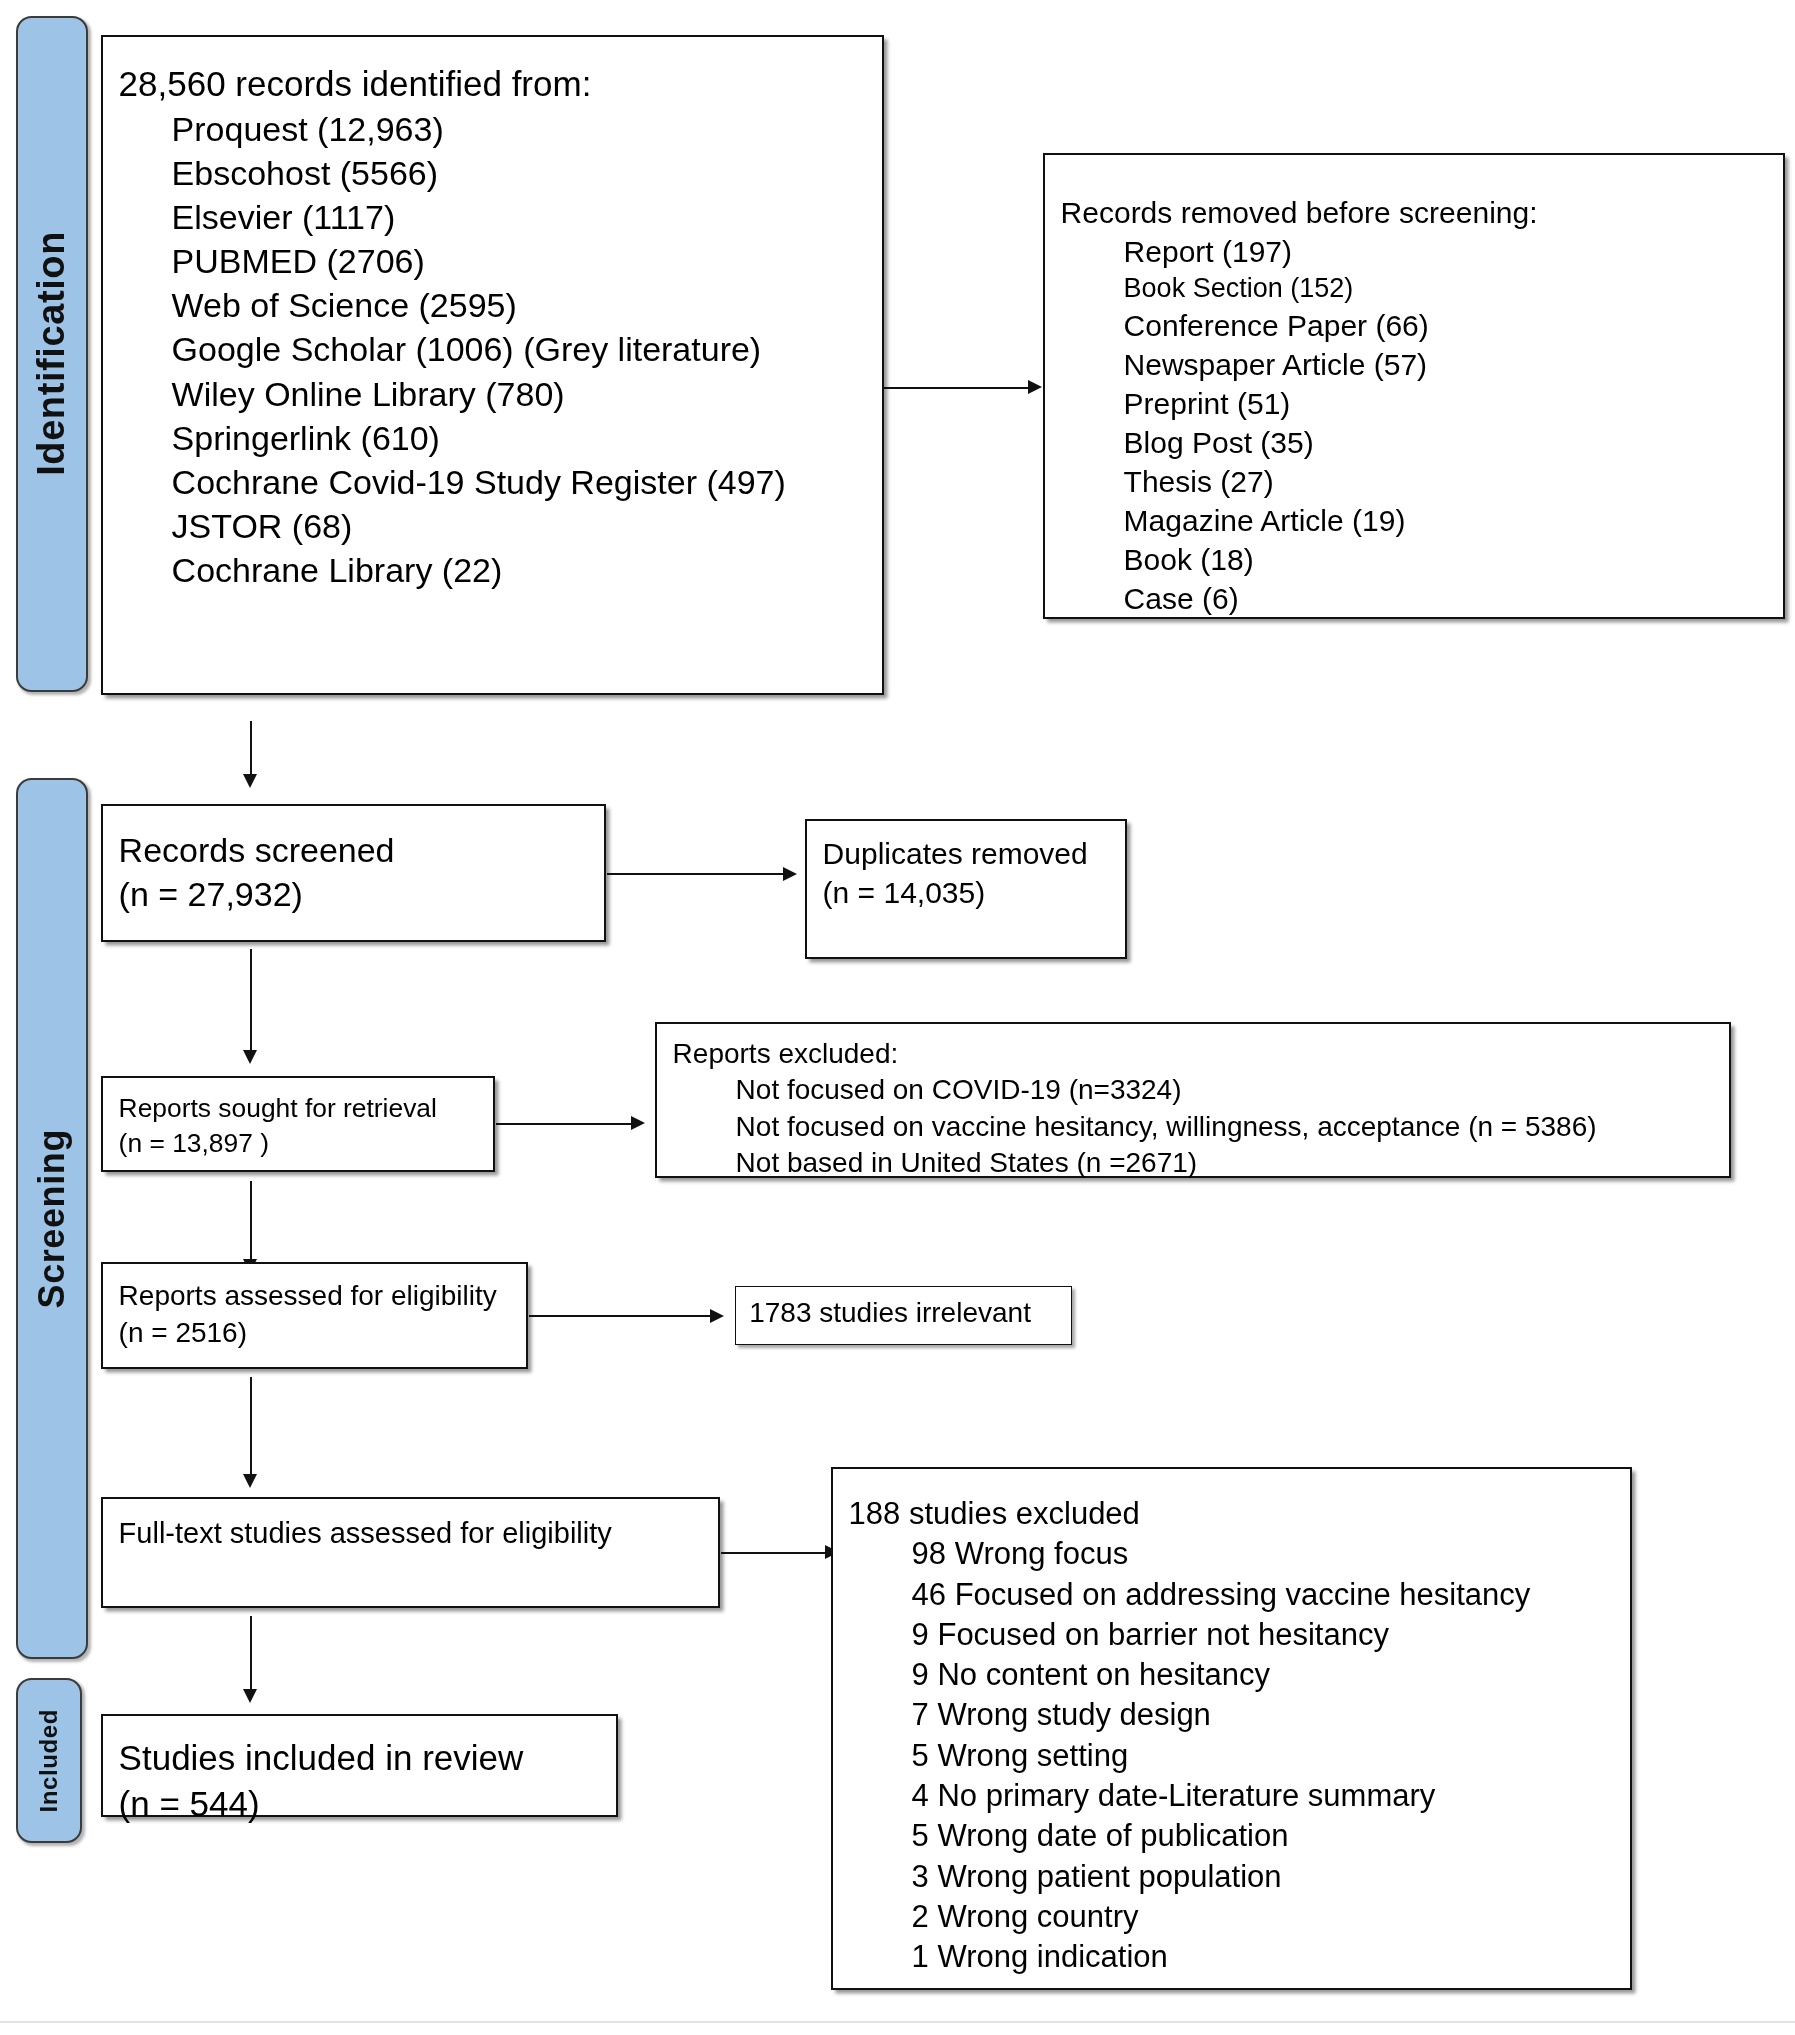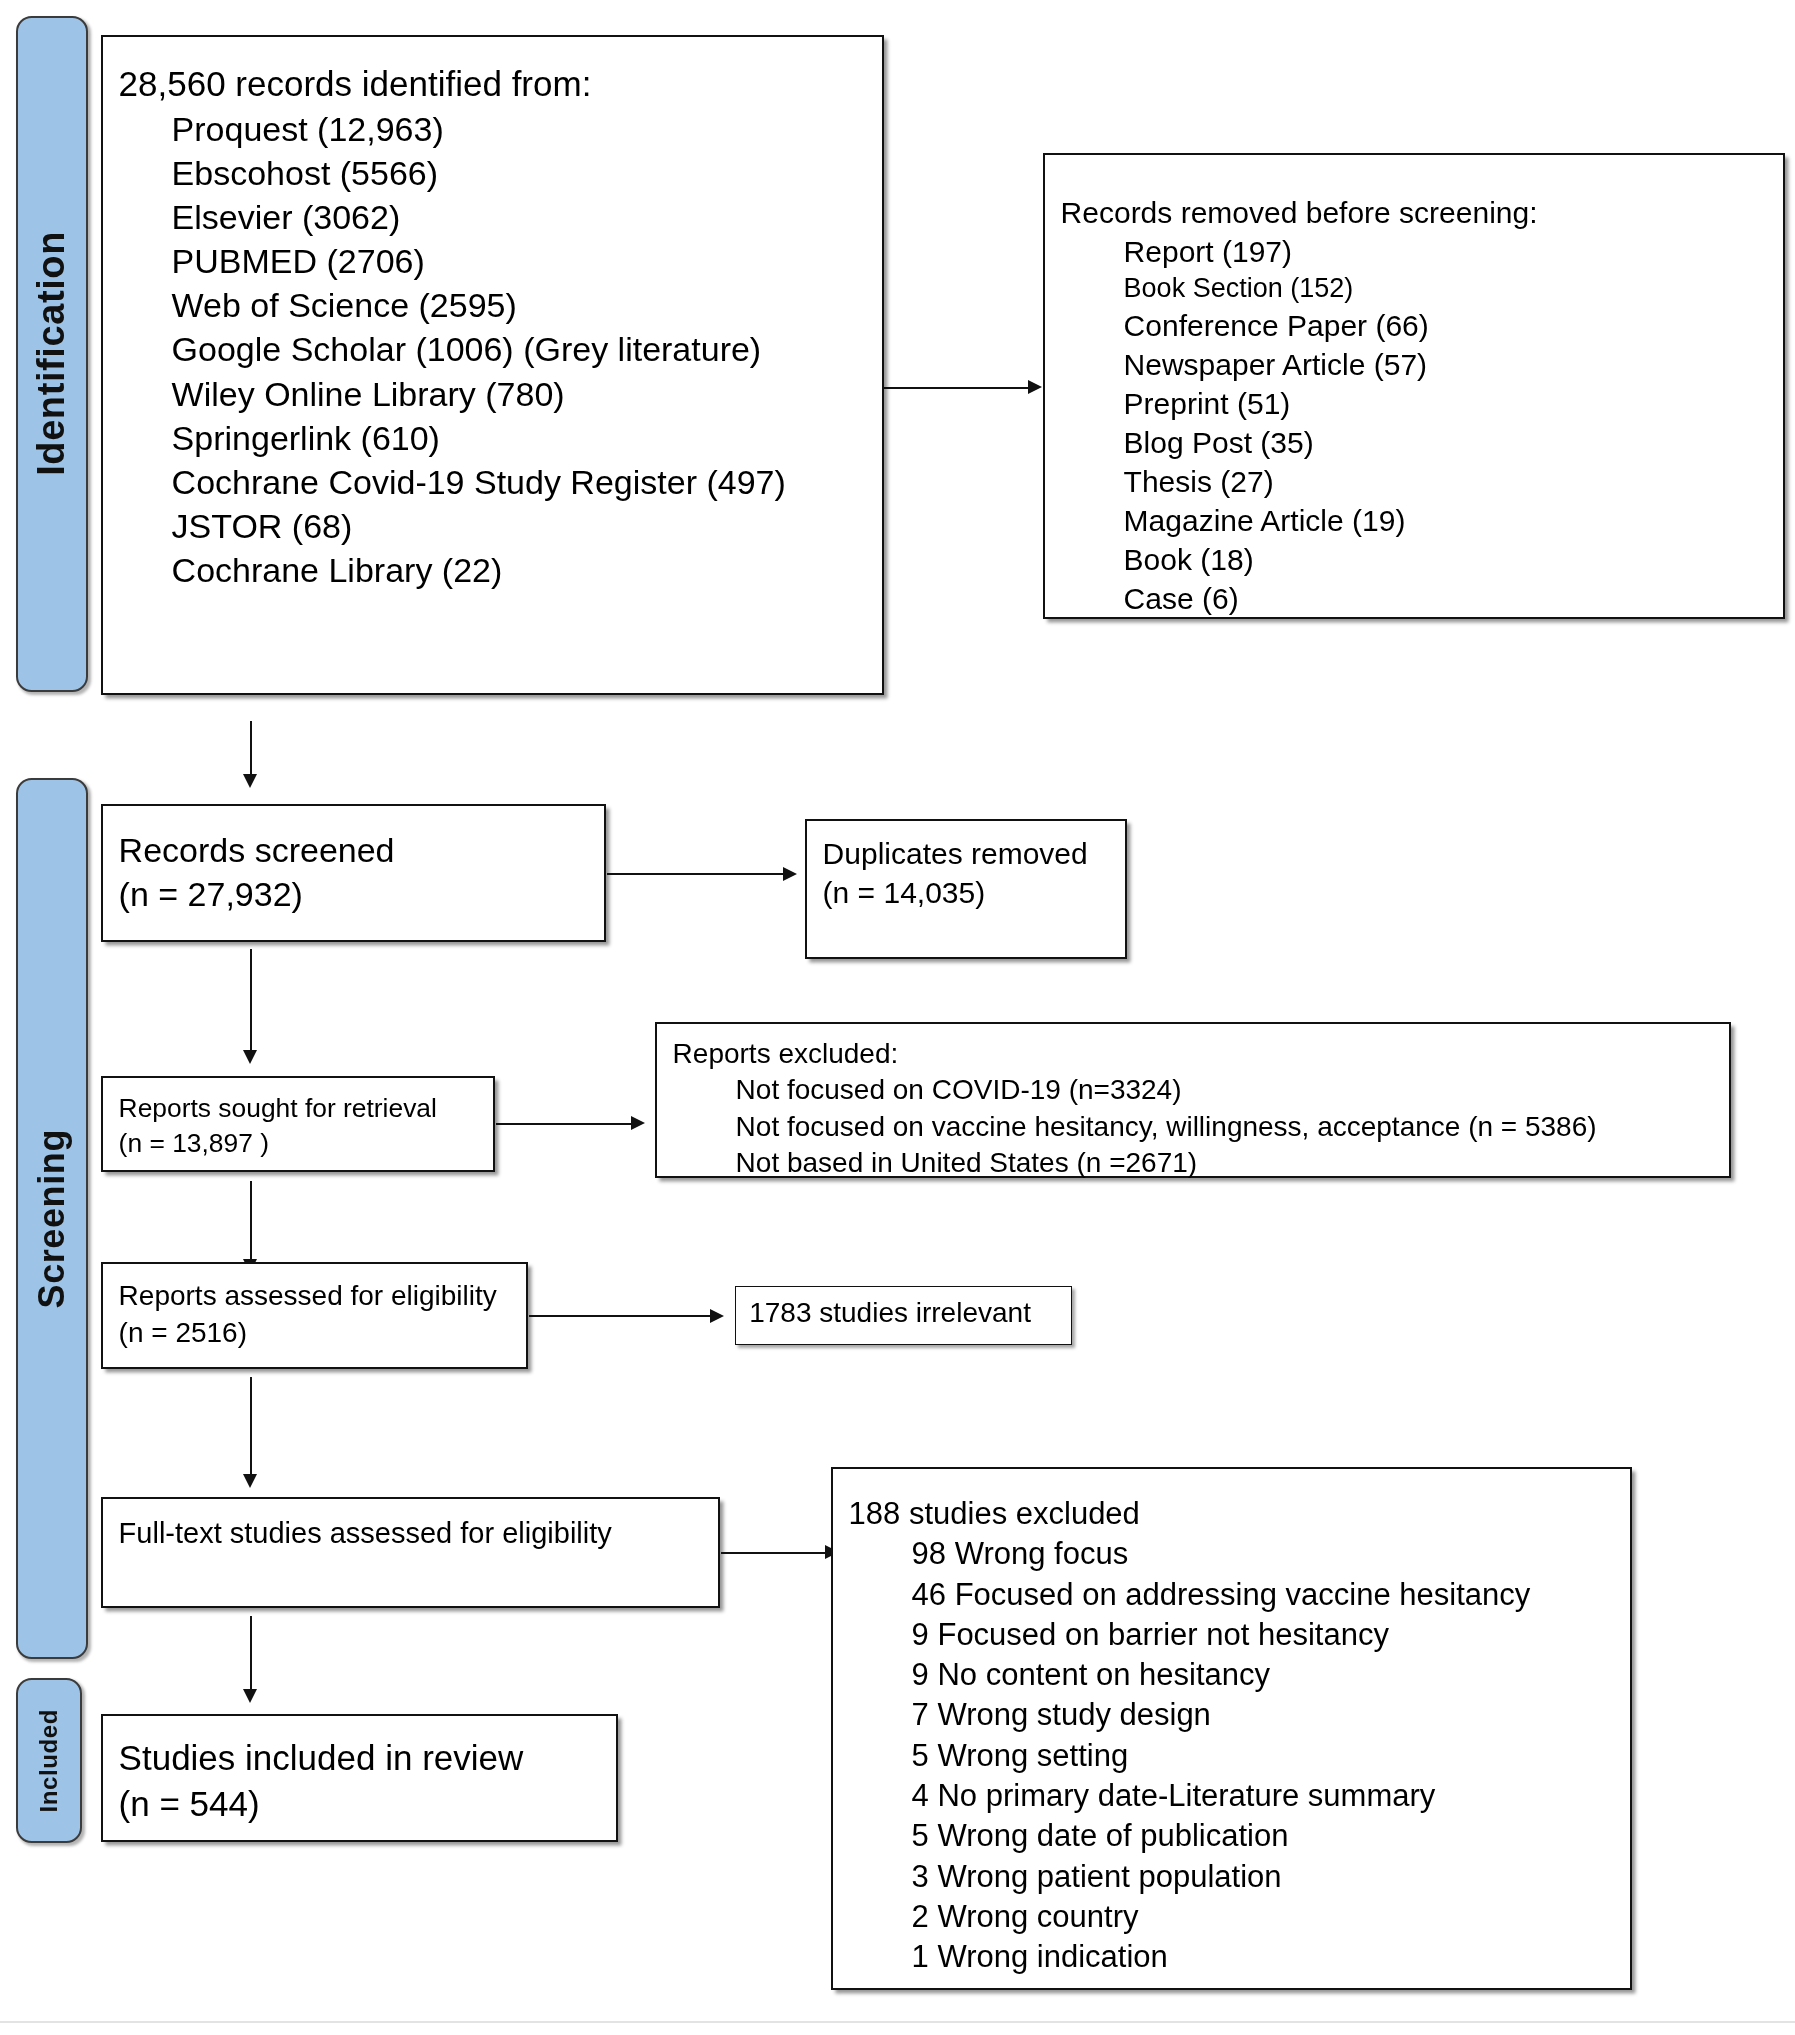--- a/index.html
+++ b/index.html
@@ -110,21 +110,21 @@
   </div>
 
   <div class="phase-pill" style="left:15.6px; top:1678px; width:66px; height:165px;">
     <span class="pill-label" style="font-size:24px;">Included</span>
   </div>
 
   <div class="fbox" style="left:101px; top:35px; width:783px; height:660px; padding-top:24px;">
     <span class="line" style="font-size:35px;">28,560 records identified from:</span>
     <span class="sub indent-1" style="font-size:34px;">Proquest (12,963)</span>
     <span class="sub indent-1" style="font-size:34px;">Ebscohost (5566)</span>
-    <span class="sub indent-1" style="font-size:34px;">Elsevier (3062)</span>
+    <span class="sub indent-1" style="font-size:34px;">Elsevier (1117)</span>
     <span class="sub indent-1" style="font-size:34px;">PUBMED (2706)</span>
     <span class="sub indent-1" style="font-size:34px;">Web of Science (2595)</span>
     <span class="sub indent-1" style="font-size:34px;">Google Scholar (1006) (Grey literature)</span>
     <span class="sub indent-1" style="font-size:34px;">Wiley Online Library (780)</span>
     <span class="sub indent-1" style="font-size:34px;">Springerlink (610)</span>
     <span class="sub indent-1" style="font-size:34px;">Cochrane Covid-19 Study Register (497)</span>
     <span class="sub indent-1" style="font-size:34px;">JSTOR (68)</span>
     <span class="sub indent-1" style="font-size:34px;">Cochrane Library (22)</span>
   </div>
 
@@ -215,21 +215,21 @@
     <span class="sub indent-2" style="font-size:31px;">4  No primary date-Literature summary</span>
     <span class="sub indent-2" style="font-size:31px;">5  Wrong date of publication</span>
     <span class="sub indent-2" style="font-size:31px;">3  Wrong patient population</span>
     <span class="sub indent-2" style="font-size:31px;">2  Wrong country</span>
     <span class="sub indent-2" style="font-size:31px;">1  Wrong indication</span>
   </div>
 
   <div class="vline" style="left:250px; top:1616px; height:78px;"></div>
   <div class="arrow-down" style="left:243px; top:1689px;"></div>
 
-  <div class="fbox" style="left:101px; top:1714px; width:517px; height:128px; padding-top:19px;">
+  <div class="fbox" style="left:101px; top:1714px; width:517px; height:103px; padding-top:19px;">
     <span class="line" style="font-size:35px;">Studies included in review</span>
     <span class="line" style="font-size:35px;">(n = 544)</span>
   </div>
 
   <div class="footer-rule" style="top:2021px;"></div>
 
 </div>
 
 
 </body></html>

